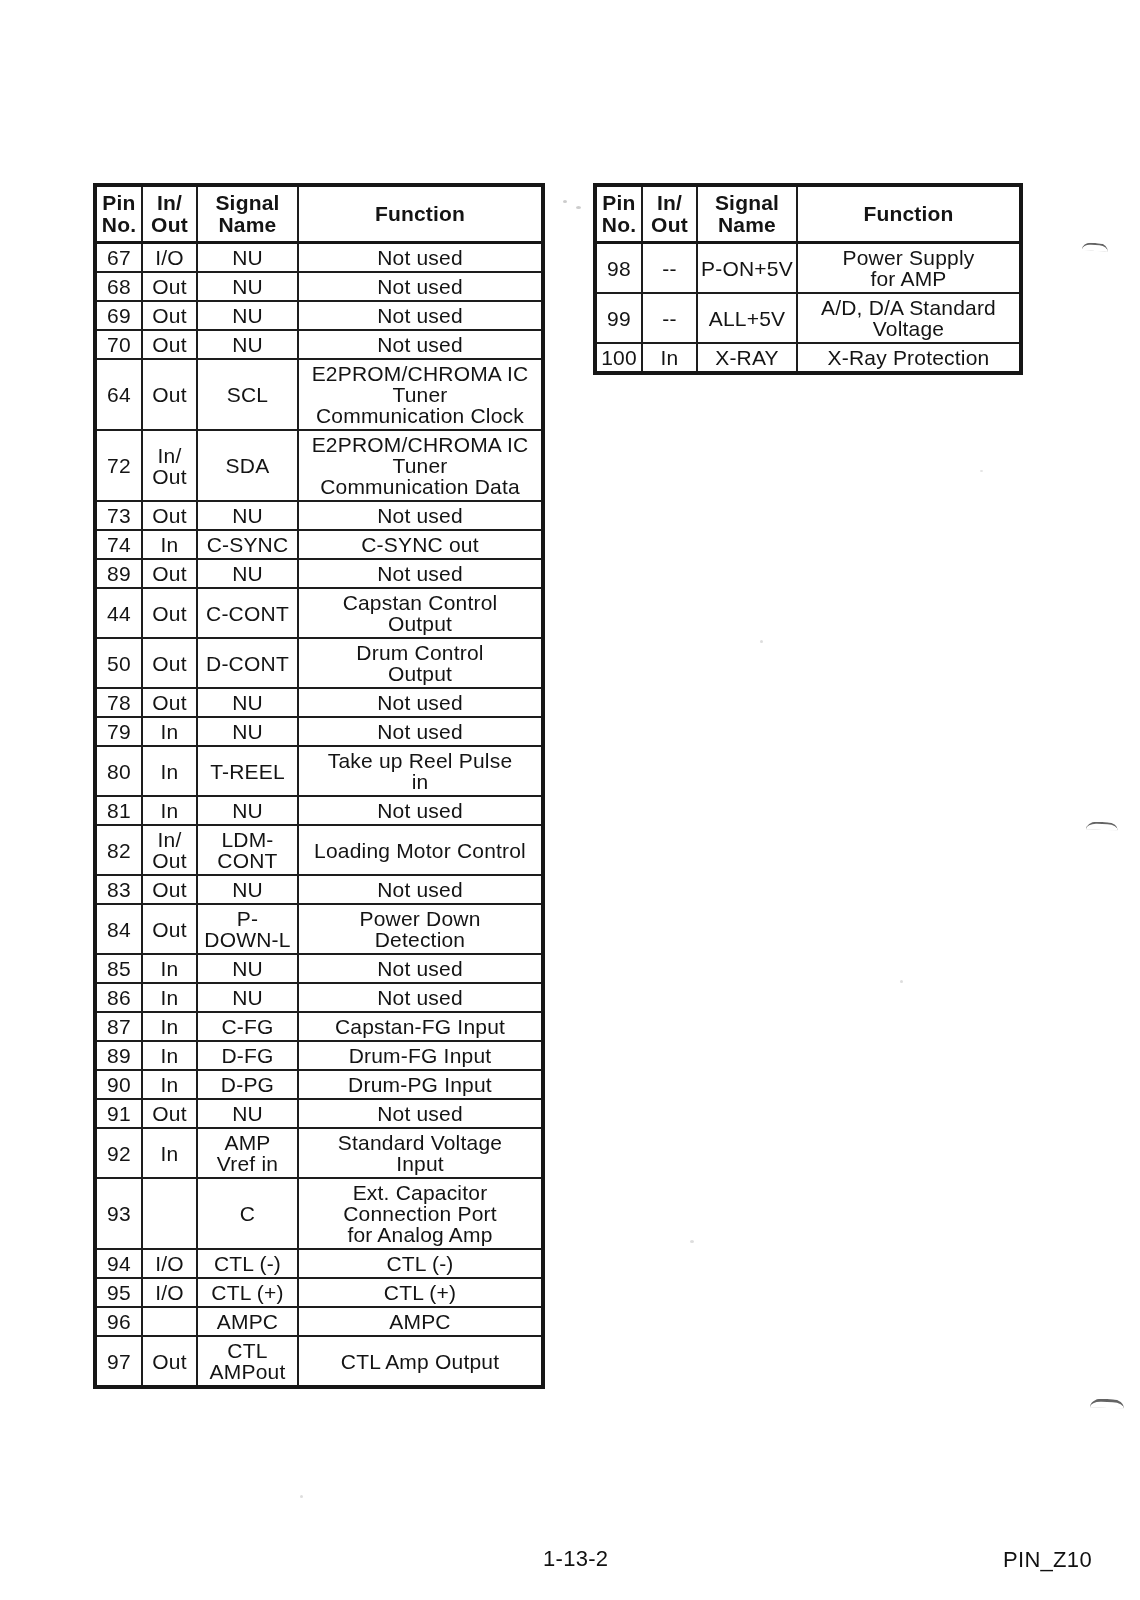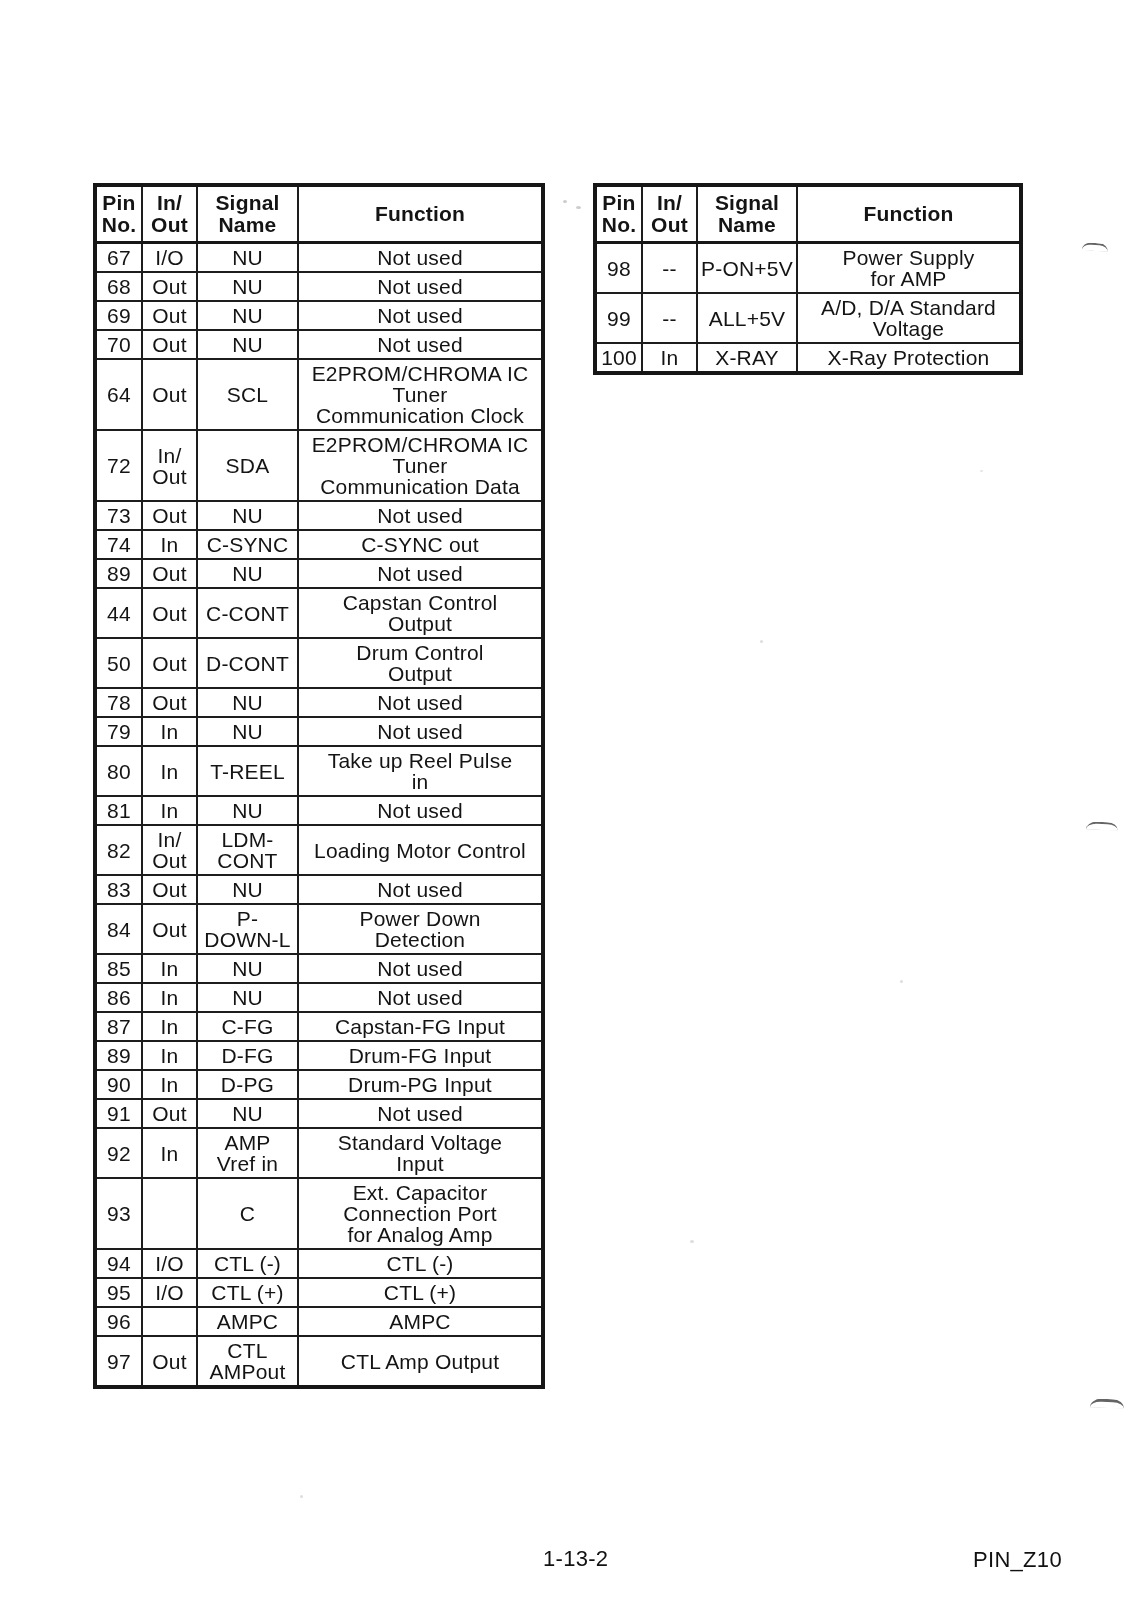--- a/index.html
+++ b/index.html
@@ -25,21 +25,21 @@
     padding:3px 2px; overflow:visible;
   }
   .pin-table th {
     font-weight:bold; line-height:22px; padding:5px 2px;
     border-bottom:3px solid #161616;
   }
   .footer-page, .footer-code {
     position:absolute; font-size:22px; letter-spacing:0.3px; color:#111;text-align:center;
   }
   .footer-page { left:543px; top:1546px; }
-  .footer-code { left:973px; top:1547px; }
+  .footer-code { left:1003px; top:1547px; }
   .scan-mark {
     position:absolute; height:6px;
     border-top:2px solid #4a4a4a;
     border-radius:100% 100% 0 0 / 300% 300% 0 0;
     opacity:.85;
   }
   .m1 { left:1082px; top:243px;  width:26px; transform:rotate(4deg); }
   .m2 { left:1086px; top:822px;  width:32px; transform:rotate(2deg); }
   .m3 { left:1090px; top:1399px; width:34px; border-top-width:3px; transform:rotate(2deg); }
   .speck {

